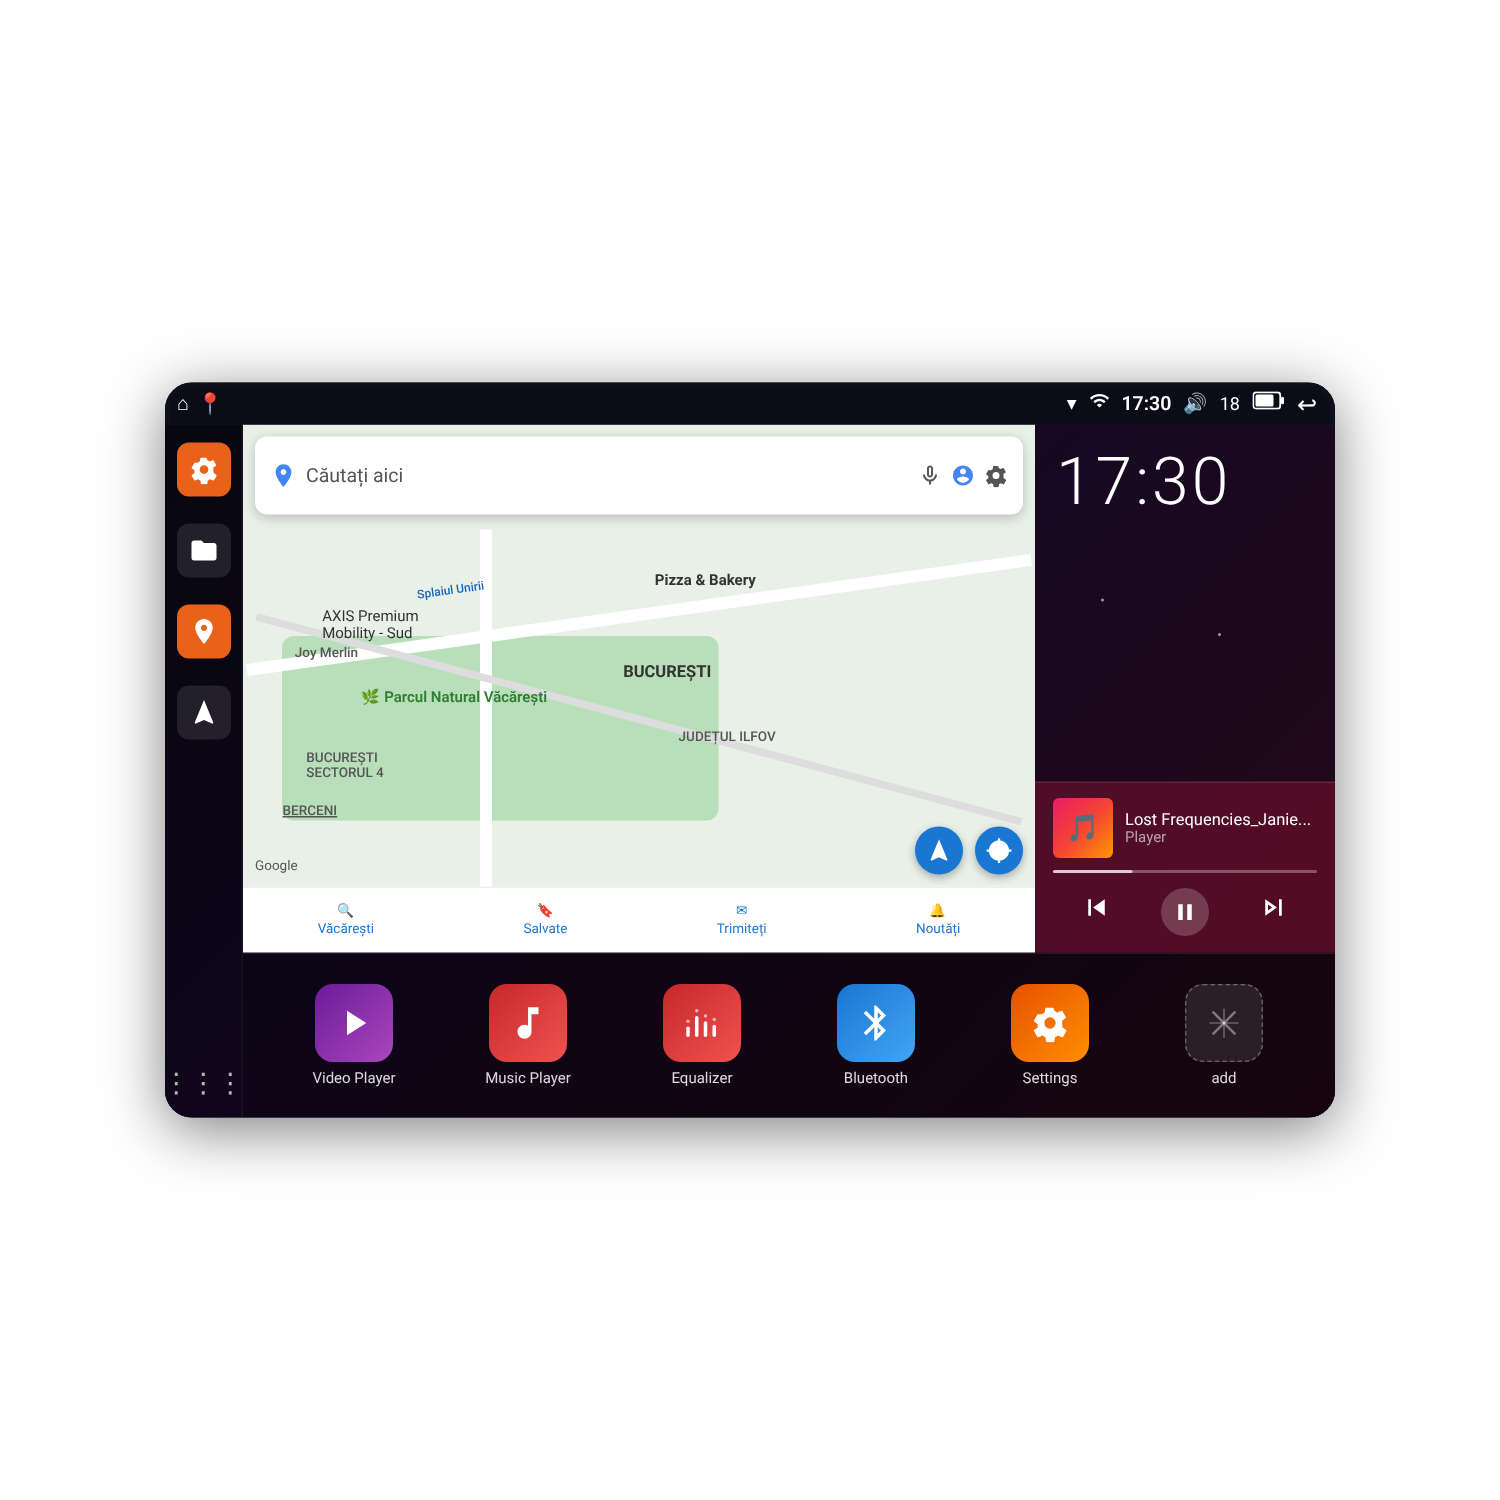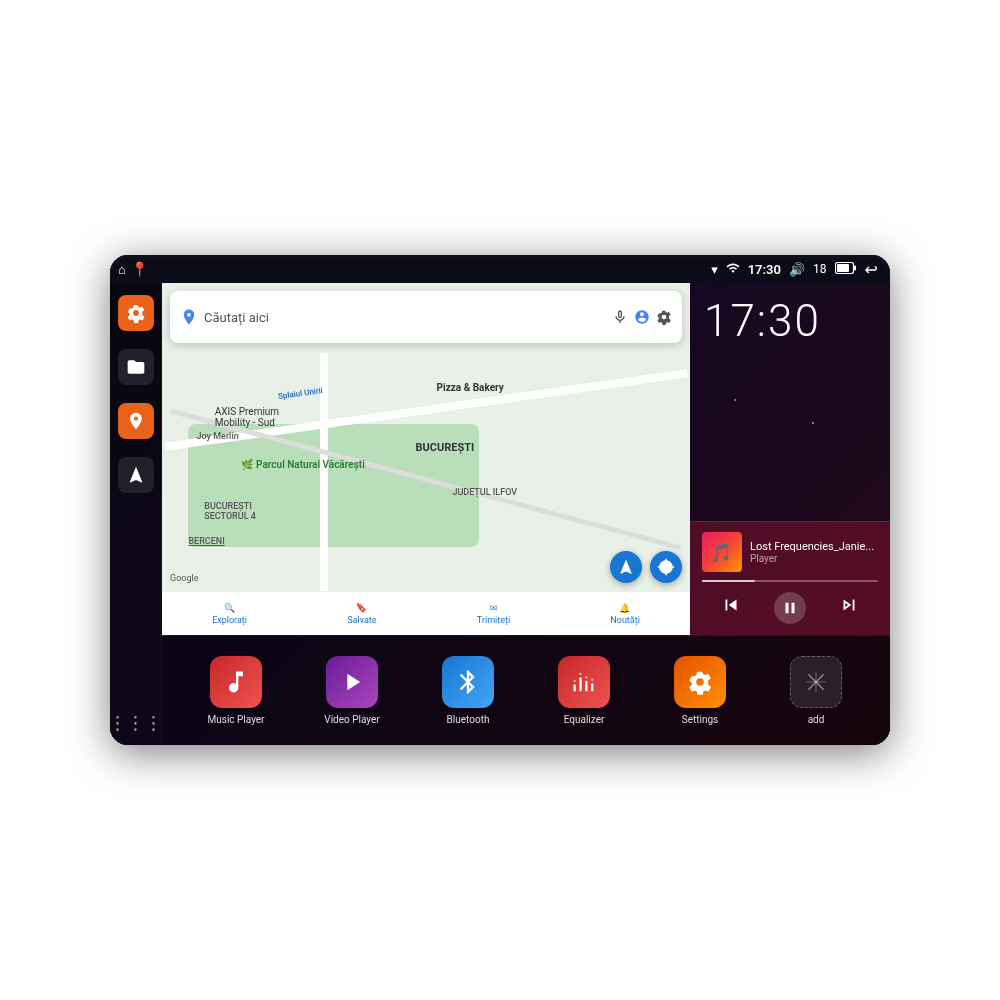--- a/index.html
+++ b/index.html
@@ -439,21 +439,21 @@
                 <path d="M12 2C6.48 2 2 6.48 2 12s4.48 10 10 10 10-4.48 10-10S17.52 2 12 2zm0 3c1.66 0 3 1.34 3 3s-1.34 3-3 3-3-1.34-3-3 1.34-3 3-3zm0 14.2c-2.5 0-4.71-1.28-6-3.22.03-1.99 4-3.08 6-3.08 1.99 0 5.97 1.09 6 3.08-1.29 1.94-3.5 3.22-6 3.22z"></path>
               </svg>
             <svg width="16" height="16" viewBox="0 0 24 24" fill="#555">
                 <path d="M12 15.5A3.5 3.5 0 018.5 12 3.5 3.5 0 0112 8.5a3.5 3.5 0 013.5 3.5 3.5 3.5 0 01-3.5 3.5m7.43-2.92c.04-.32.07-.64.07-.97s-.03-.66-.07-1l2.18-1.65c.19-.15.24-.42.12-.64l-2.06-3.58c-.12-.22-.39-.3-.61-.22l-2.57 1.03c-.55-.42-1.14-.77-1.79-1.02L14.17 3c-.04-.24-.24-.42-.5-.42h-4.12c-.26 0-.45.18-.49.42l-.38 2.65c-.64.25-1.23.6-1.78 1.02L4.82 6.64c-.23-.08-.49 0-.61.22L2.15 10.44c-.12.22-.07.49.12.64l2.18 1.65c-.04.34-.07.67-.07 1s.03.66.07.97l-2.18 1.65c-.19.15-.24.42-.12.64l2.06 3.58c.12.22.39.3.61.22l2.57-1.03c.55.42 1.14.77 1.79 1.02l.38 2.65c.04.24.23.42.49.42h4.12c.26 0 .46-.18.5-.42l.38-2.65c.65-.25 1.24-.6 1.79-1.02l2.57 1.03c.22.08.49 0 .61-.22l2.06-3.58c.12-.22.07-.49-.12-.64l-2.18-1.65z"></path>
               </svg>
           </div>
 
           <div class="map-bottom-bar">
             <div class="map-bottom-item">
               <span class="map-bottom-icon">🔍</span>
-              <span>Explorați</span>
+              <span>Văcărești</span>
             </div>
             <div class="map-bottom-item">
               <span class="map-bottom-icon">🔖</span>
               <span>Salvate</span>
             </div>
             <div class="map-bottom-item">
               <span class="map-bottom-icon">✉</span>
               <span>Trimiteți</span>
             </div>
             <div class="map-bottom-item">
@@ -498,64 +498,64 @@
               </div>
             </div>
           </div>
         </div>
       </div>
 
       <div class="app-grid">
 
 
         <div class="app-item">
+          <div class="app-icon icon-video">
+            <svg width="28" height="28" viewBox="0 0 24 24" fill="white">
+                <path d="M8 5v14l11-7z"></path>
+              </svg>
+          </div>
+          <span class="app-label">Video Player</span>
+        </div>
+
+        <div class="app-item">
           <div class="app-icon icon-music">
             <svg width="28" height="28" viewBox="0 0 24 24" fill="white">
                 <path d="M12 3v10.55c-.59-.34-1.27-.55-2-.55-2.21 0-4 1.79-4 4s1.79 4 4 4 4-1.79 4-4V7h4V3h-6z"></path>
               </svg>
           </div>
           <span class="app-label">Music Player</span>
         </div>
 
-        <div class="app-item">
-          <div class="app-icon icon-video">
-            <svg width="28" height="28" viewBox="0 0 24 24" fill="white">
-                <path d="M8 5v14l11-7z"></path>
-              </svg>
-          </div>
-          <span class="app-label">Video Player</span>
-        </div>
-
-
-        <div class="app-item">
-          <div class="app-icon icon-bluetooth">
-            <svg width="28" height="28" viewBox="0 0 24 24" fill="white">
-                <path d="M17.71 7.71L12 2h-1v7.59L6.41 5 5 6.41 10.59 12 5 17.59 6.41 19 11 14.41V22h1l5.71-5.71-4.3-4.29 4.3-4.29zM13 5.83l1.88 1.88L13 9.59V5.83zm1.88 10.46L13 18.17v-3.76l1.88 1.88z"></path>
-              </svg>
-          </div>
-          <span class="app-label">Bluetooth</span>
-        </div>
 
         <div class="app-item">
           <div class="app-icon icon-equalizer">
             <svg width="28" height="28" viewBox="0 0 24 24" fill="white">
               <rect x="3" y="14" width="2" height="6" rx="1" fill="white"></rect>
               <rect x="3" y="10" width="2" height="2" rx="1" fill="white" opacity="0.6"></rect>
               <rect x="8" y="8" width="2" height="12" rx="1" fill="white"></rect>
               <rect x="8" y="4" width="2" height="2" rx="1" fill="white" opacity="0.6"></rect>
               <rect x="13" y="11" width="2" height="9" rx="1" fill="white"></rect>
               <rect x="13" y="7" width="2" height="2" rx="1" fill="white" opacity="0.6"></rect>
               <rect x="18" y="13" width="2" height="7" rx="1" fill="white"></rect>
               <rect x="18" y="9" width="2" height="2" rx="1" fill="white" opacity="0.6"></rect>
             </svg>
           </div>
           <span class="app-label">Equalizer</span>
         </div>
 
         <div class="app-item">
+          <div class="app-icon icon-bluetooth">
+            <svg width="28" height="28" viewBox="0 0 24 24" fill="white">
+                <path d="M17.71 7.71L12 2h-1v7.59L6.41 5 5 6.41 10.59 12 5 17.59 6.41 19 11 14.41V22h1l5.71-5.71-4.3-4.29 4.3-4.29zM13 5.83l1.88 1.88L13 9.59V5.83zm1.88 10.46L13 18.17v-3.76l1.88 1.88z"></path>
+              </svg>
+          </div>
+          <span class="app-label">Bluetooth</span>
+        </div>
+
+        <div class="app-item">
           <div class="app-icon icon-settings">
             <svg width="26" height="26" viewBox="0 0 24 24" fill="white">
                 <path d="M12 15.5A3.5 3.5 0 018.5 12 3.5 3.5 0 0112 8.5a3.5 3.5 0 013.5 3.5 3.5 3.5 0 01-3.5 3.5m7.43-2.92c.04-.32.07-.64.07-.97s-.03-.66-.07-1l2.18-1.65c.19-.15.24-.42.12-.64l-2.06-3.58c-.12-.22-.39-.3-.61-.22l-2.57 1.03c-.55-.42-1.14-.77-1.79-1.02L14.17 3c-.04-.24-.24-.42-.5-.42h-4.12c-.26 0-.45.18-.49.42l-.38 2.65c-.64.25-1.23.6-1.78 1.02L4.82 6.64c-.23-.08-.49 0-.61.22L2.15 10.44c-.12.22-.07.49.12.64l2.18 1.65c-.04.34-.07.67-.07 1s.03.66.07.97l-2.18 1.65c-.19.15-.24.42-.12.64l2.06 3.58c.12.22.39.3.61.22l2.57-1.03c.55.42 1.14.77 1.79 1.02l.38 2.65c.04.24.23.42.49.42h4.12c.26 0 .46-.18.5-.42l.38-2.65c.65-.25 1.24-.6 1.79-1.02l2.57 1.03c.22.08.49 0 .61-.22l2.06-3.58c.12-.22.07-.49-.12-.64l-2.18-1.65z"></path>
               </svg>
           </div>
           <span class="app-label">Settings</span>
         </div>
 
         <div class="app-item">
           <div class="app-icon icon-add">

